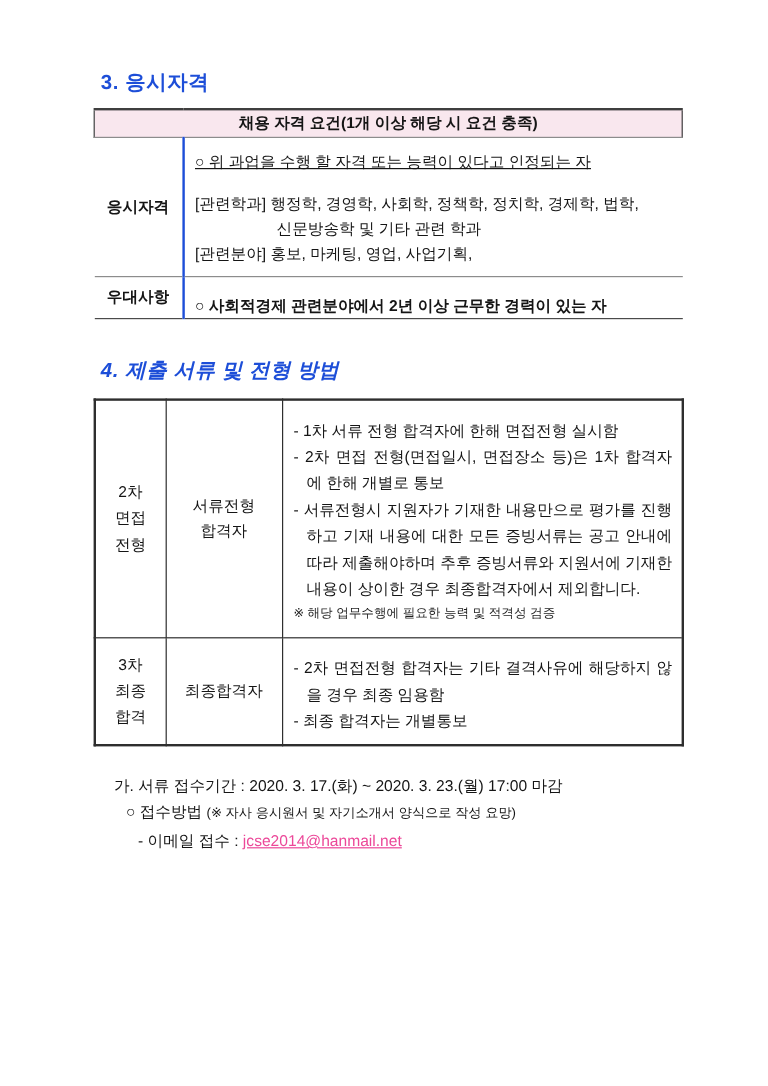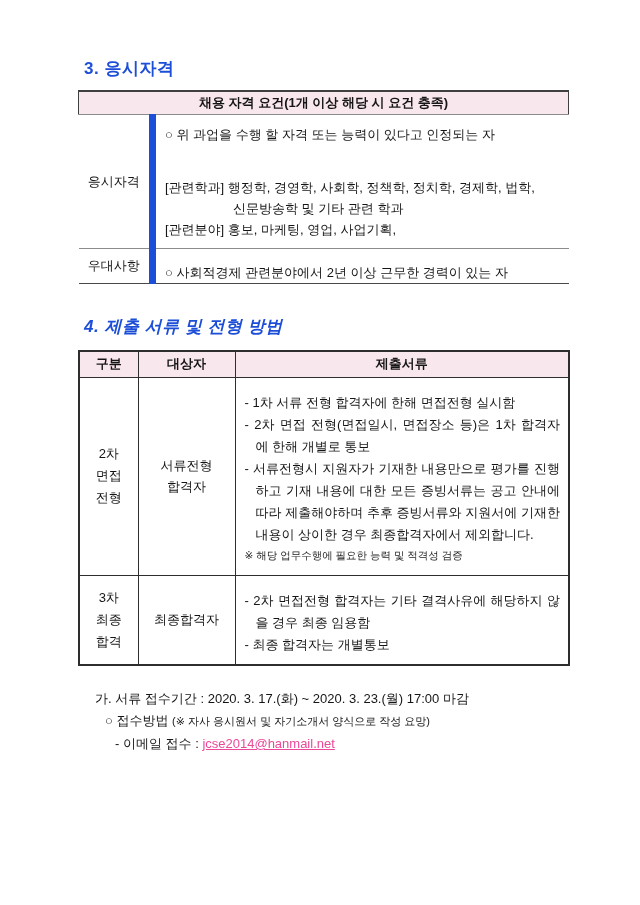--- a/index.html
+++ b/index.html
@@ -25,31 +25,31 @@
   
   table.t1 .hdr-cell {
     background:#F9E7EE;
     border-top:2.5px solid #3f3f3f;
     border-left:1.5px solid #3f3f3f;
     border-right:1.5px solid #3f3f3f;
     border-bottom:1px solid #8c8c8c;
     text-align:center; font-weight:bold; height:22px; padding:2px 0;
   }
   table.t1 td.row-label {
-    border-right:7px solid #1d4ed8;
-    text-align:center; vertical-align:middle; font-weight:normal;
+    border-right:2px solid #1d4ed8;
+    text-align:center; vertical-align:middle; font-weight:bold;
   }
   table.t1 tr.body-row td { border-bottom:1px solid #8c8c8c; }
   table.t1 tr.body-row:last-child td { border-bottom:1.5px solid #4a4a4a; }
   table.t1 td.cell-content { padding:9px 6px 8px 9px; vertical-align:top; }
   table.t1 tr.r1 td { height:112px; }
   table.t1 tr.r2 td { height:35px; }
-  table.t1 tr.r2 td.cell-content { vertical-align:middle; padding-top:12px; padding-bottom:0; }
+  table.t1 tr.r2 td.cell-content { vertical-align:middle; padding-top:12px; padding-bottom:0;font-weight:bold; }
   .line { line-height:21px; }
-  .gap-after { margin-bottom:32px; }
+  .gap-after { margin-bottom:14px;text-decoration:underline; }
   .indent-hang { padding-left:68px; }
 
   
   table.t2 { border:2px solid #2e2e2e; }
   table.t2 td { border:1px solid #2e2e2e; }
   table.t2 td.th {
     background:#F9E7EE; font-weight:bold; text-align:center;
     height:26px; padding:3px 0;
   }
   table.t2 td { vertical-align:middle; }
@@ -117,25 +117,20 @@
 
     <h2 class="sec-title" id="s4-title">4. 제출 서류 및 전형 방법</h2>
 
     <table class="t2">
       <colgroup>
           <col style="width:59px">
           <col style="width:97px">
           <col style="width:334px">
         </colgroup>
       <tbody>
-          <tr>
-        <td class="th">구분</td>
-        <td class="th">대상자</td>
-        <td class="th">제출서류</td>
-      </tr>
 
 
       <tr class="tr2">
         <td class="phase">
           <div class="phase-l22">2차</div>
           <div class="phase-l22">면접</div>
           <div class="phase-l22">전형</div>
         </td>
         <td class="target">
           <div>서류전형</div>

